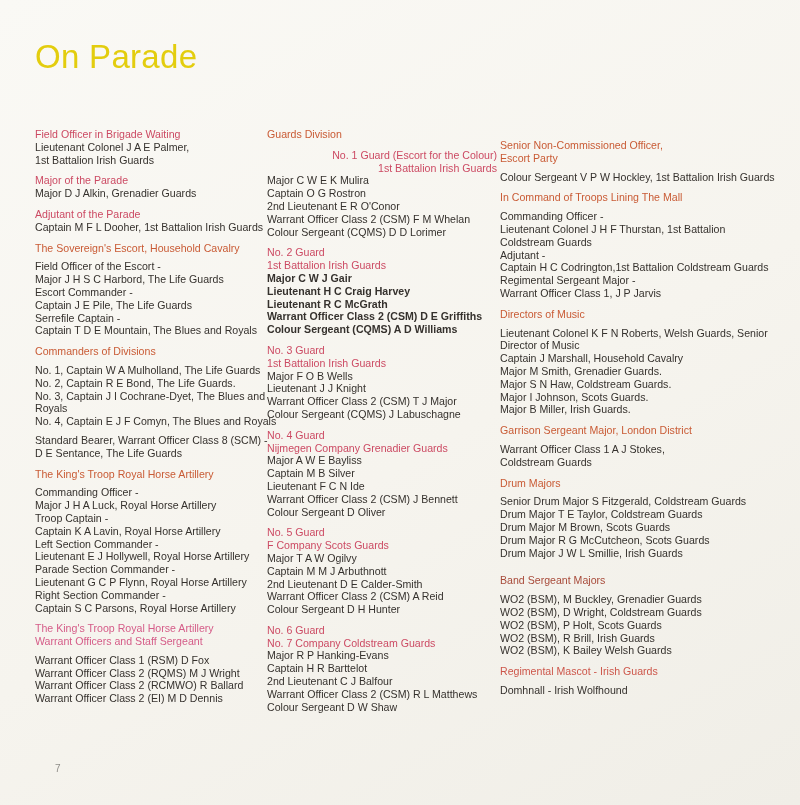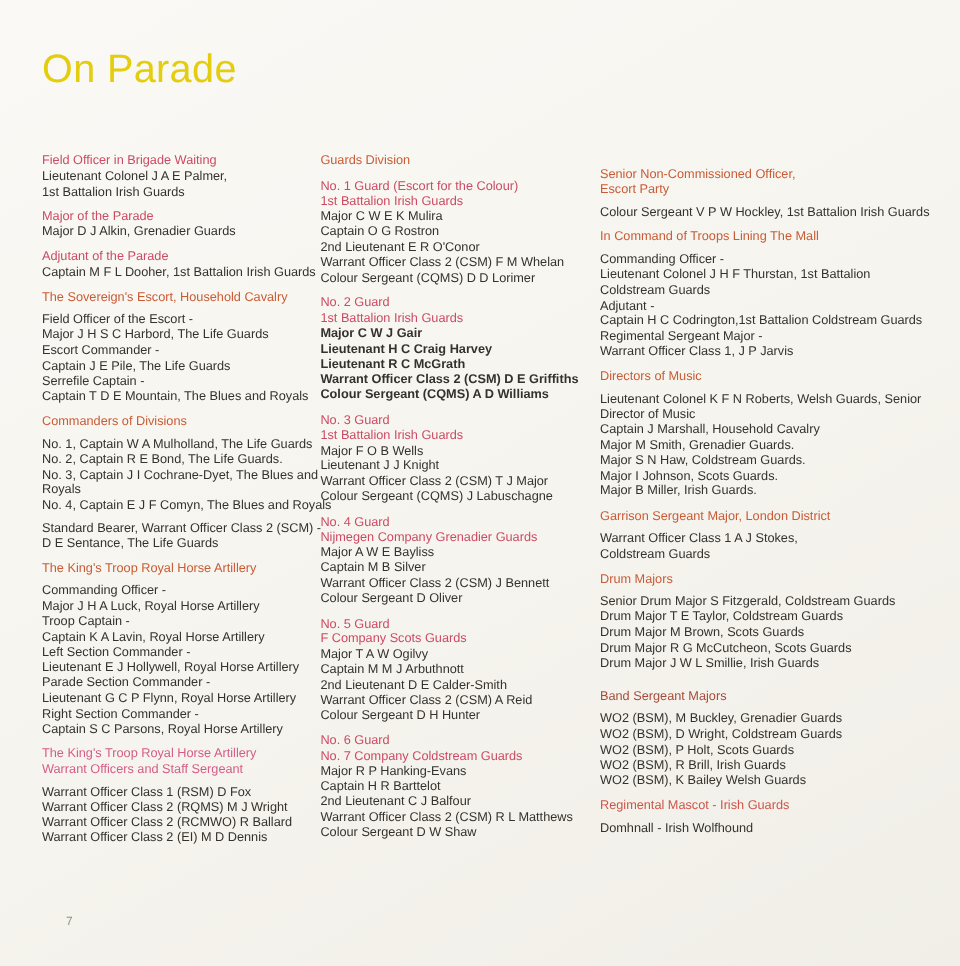--- a/index.html
+++ b/index.html
@@ -96,21 +96,21 @@
           <div>Commanders of Divisions</div>
         </div>
         <div class="block" style="color: rgb(53, 49, 45);">
           <div class="line">No. 1, Captain W A Mulholland, The Life Guards</div>
           <div class="line">No. 2, Captain R E Bond,  The Life Guards.</div>
           <div class="line">No. 3, Captain J I Cochrane-Dyet,  The Blues and</div>
           <div class="line">Royals</div>
           <div class="line">No. 4, Captain E J F Comyn,  The Blues and Royals</div>
         </div>
         <div class="block" style="color: rgb(53, 49, 45);">
-          <div class="line">Standard Bearer, Warrant Officer Class 2 (SCM) -</div>
+          <div class="line">Standard Bearer, Warrant Officer Class 8 (SCM) -</div>
           <div class="line">D E Sentance, The Life Guards</div>
         </div>
       </section>
       <section class="sec">
         <div class="heading" style="color: rgb(201, 91, 53);">
           <div>The King's Troop Royal Horse Artillery</div>
         </div>
         <div class="block" style="color: rgb(53, 49, 45);">
           <div class="line">Commanding Officer -</div>
           <div class="line">Major J H A Luck,  Royal Horse Artillery</div>
@@ -137,21 +137,21 @@
         </div>
       </section>
     </div>
   <div class="col" id="col2">
       <section class="sec">
         <div class="heading" style="color: rgb(201, 91, 53);">
           <div>Guards Division</div>
         </div>
       </section>
       <section class="sec tight">
-        <div class="heading" style="color: rgb(204, 74, 99);">
+        <div class="heading" style="color: rgb(204, 74, 99); text-align: right;">
           <div>No. 1 Guard (Escort for the Colour)</div>
           <div>1st Battalion Irish Guards</div>
         </div>
         <div class="block" style="color: rgb(53, 49, 45);">
           <div class="line">Major C W E K Mulira</div>
           <div class="line">Captain O G Rostron</div>
           <div class="line">2nd Lieutenant E R O'Conor</div>
           <div class="line">Warrant Officer Class 2 (CSM) F M Whelan</div>
           <div class="line">Colour Sergeant (CQMS) D D Lorimer</div>
         </div>
@@ -182,20 +182,21 @@
         </div>
       </section>
       <section class="sec tight">
         <div class="heading" style="color: rgb(204, 74, 99);">
           <div>No. 4 Guard</div>
           <div>Nijmegen Company Grenadier Guards</div>
         </div>
         <div class="block" style="color: rgb(53, 49, 45);">
           <div class="line">Major A W E Bayliss</div>
           <div class="line">Captain M B Silver</div>
+          <div class="line">Lieutenant F C N Ide</div>
           <div class="line">Warrant Officer Class 2 (CSM) J Bennett</div>
           <div class="line">Colour Sergeant D Oliver</div>
         </div>
       </section>
       <section class="sec tight">
         <div class="heading" style="color: rgb(204, 74, 99);">
           <div>No. 5 Guard</div>
           <div>F Company Scots Guards</div>
         </div>
         <div class="block" style="color: rgb(53, 49, 45);">

